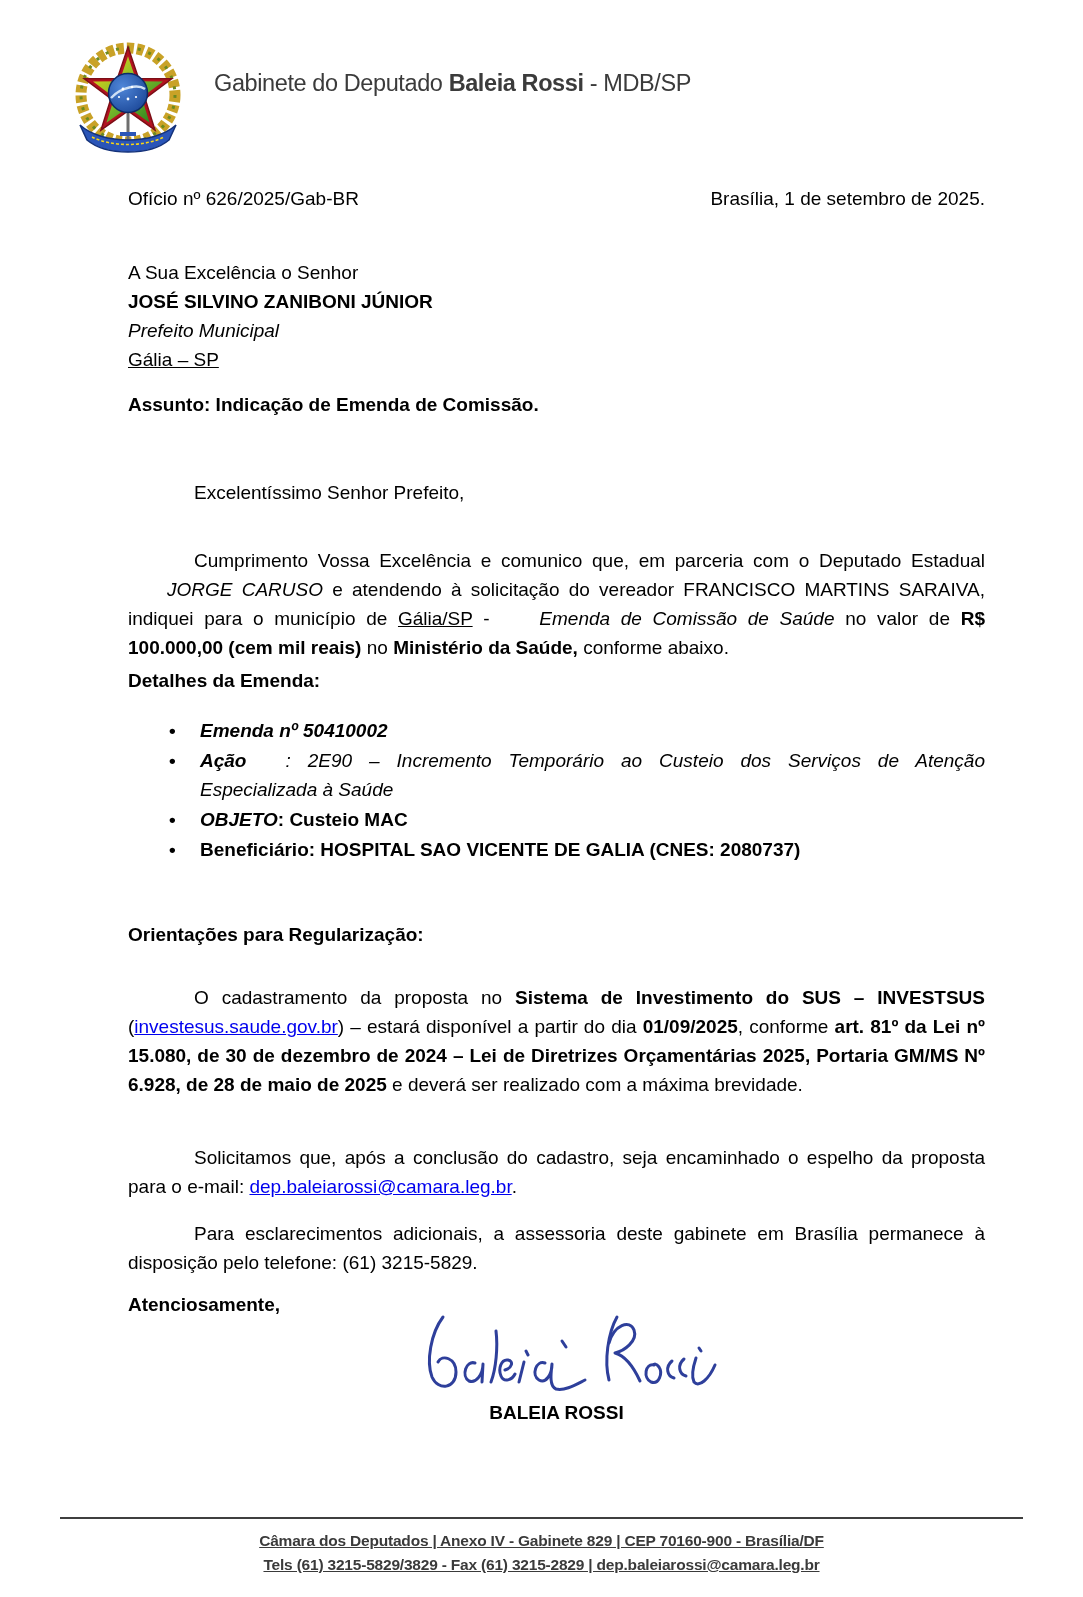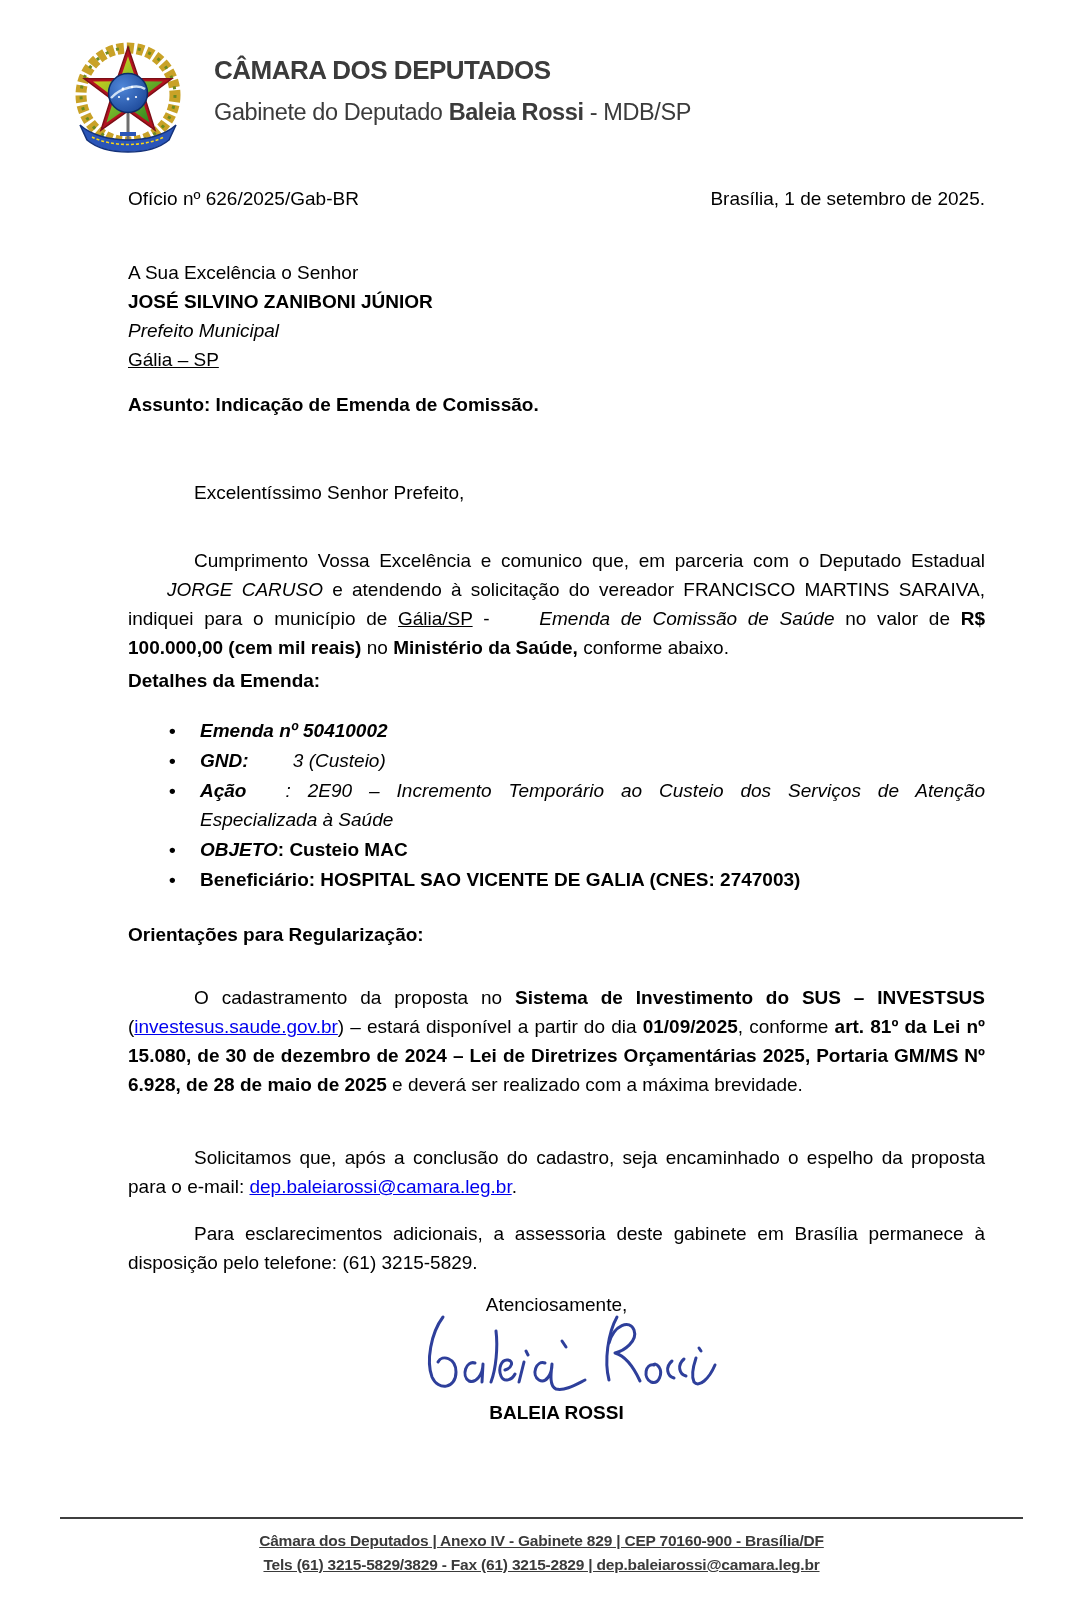--- a/index.html
+++ b/index.html
@@ -33,21 +33,21 @@
   .p1{top:527px;}
   .details-heading{top:666px;font-weight:700;}
   ul.details{top:716px;margin:0;padding:0;list-style:none;}
   ul.details li{position:relative;padding-left:72px;margin:0 0 1px 0;}
   ul.details li::before{content:"\2022";position:absolute;left:41px;top:0;font-weight:700;}
   ul.details li.just{text-align:justify;}
   .reg-heading{top:920px;font-weight:700;}
   .reg-p{top:964px;}
   .followup-p{top:1124px;}
   .contact-p{top:1200px;}
-  .closing{top:1290px;text-align:center;}
+  .closing{top:1290px;font-weight:bold;}
   .sig-wrap{top:1303px;text-align:center;}
   .sig-wrap svg{display:inline-block;margin-left:22px;}
   .sig-name{top:1398px;text-align:center;font-weight:700;}
   .sig-title{top:1426px;text-align:center;font-weight:700;}
   
   .b{font-weight:700;}
   .i{font-style:italic;margin-left:39px;}
   .bi{font-weight:700;font-style:italic;}
   .u{text-decoration:underline;}
   a{color:var(--link,#0000EE);text-decoration:underline;cursor:pointer;}
@@ -97,21 +97,20 @@
           <circle cx="64" cy="50" r="1.2" fill="#fff"></circle>
         <circle cx="60" cy="62" r="1.4" fill="#fff"></circle>
           <circle cx="68" cy="60" r="1.1" fill="#fff"></circle>
         <circle cx="51" cy="60" r="1.1" fill="#fff"></circle>
 
         <path d="M12,88 C34,108 86,108 108,88 L101,103 C82,119 38,119 19,103 Z" fill="#2A55B8" stroke="#14327A" stroke-width="1.5"></path>
         <path d="M24,100 C44,110 76,110 96,100" fill="none" stroke="#F9D616" stroke-width="1.6" stroke-dasharray="3 2"></path>
       </svg>
     </div>
     <div class="head-text">
-      <div class="org">CÂMARA DOS DEPUTADOS</div>
       <div class="office"><span>Gabinete do Deputado </span><span class="b">Baleia Rossi</span><span> - MDB/SP</span></div>
     </div>
   </div>
 
   <div class="content">
 
     <div class="blk ref-row">
       <span>Ofício nº 626/2025/Gab-BR</span>
       <span>Brasília, 1 de setembro de 2025.</span>
     </div>
@@ -126,24 +125,23 @@
     </div>
 
     <div class="blk greeting">Excelentíssimo Senhor Prefeito,</div>
 
     <p class="blk para p1"><span>Cumprimento Vossa Excelência e comunico que, em parceria com o Deputado Estadual </span><span class="i">JORGE CARUSO</span><span> e atendendo à solicitação do vereador FRANCISCO MARTINS SARAIVA, indiquei para o município de </span><span class="u">Gália/SP</span><span> - </span><span class="i">Emenda de Comissão de Saúde</span><span> no valor de </span><span class="b">R$ 100.000,00 (cem mil reais)</span><span> no </span><span class="b">Ministério da Saúde,</span><span> conforme abaixo.</span></p>
 
     <div class="blk details-heading">Detalhes da Emenda:</div>
 
     <ul class="blk details">
       <li><span class="bi">Emenda nº 50410002</span></li>
-      <li><span class="bi">GND:</span><span class="i"> 3 (Custeio)</span></li>
       <li class="just"><span class="bi">Ação</span><span class="i">: 2E90 – Incremento Temporário ao Custeio dos Serviços de Atenção Especializada à Saúde</span></li>
       <li><span class="bi">OBJETO</span><span class="b">: Custeio MAC</span></li>
-      <li><span class="b">Beneficiário: HOSPITAL SAO VICENTE DE GALIA (CNES: 2747003)</span></li>
+      <li><span class="b">Beneficiário: HOSPITAL SAO VICENTE DE GALIA (CNES: 2080737)</span></li>
     </ul>
 
     <div class="blk reg-heading">Orientações para Regularização:</div>
 
     <p class="blk para reg-p"><span>O cadastramento da proposta no </span><span class="b">Sistema de Investimento do SUS – INVESTSUS</span><span> (</span><a>investesus.saude.gov.br</a><span>) – estará disponível a partir do dia </span><span class="b">01/09/2025</span><span>, conforme </span><span class="b">art. 81º da Lei nº 15.080, de 30 de dezembro de 2024 – Lei de Diretrizes Orçamentárias 2025, Portaria GM/MS Nº 6.928, de 28 de maio de 2025</span><span> e deverá ser realizado com a máxima brevidade.</span></p>
 
     <p class="blk para followup-p"><span>Solicitamos que, após a conclusão do cadastro, seja encaminhado o espelho da proposta para o e-mail: </span><a>dep.baleiarossi@camara.leg.br</a><span>.</span></p>
 
     <p class="blk para contact-p">Para esclarecimentos adicionais, a assessoria deste gabinete em Brasília permanece à disposição pelo telefone: (61) 3215-5829.</p>
 

